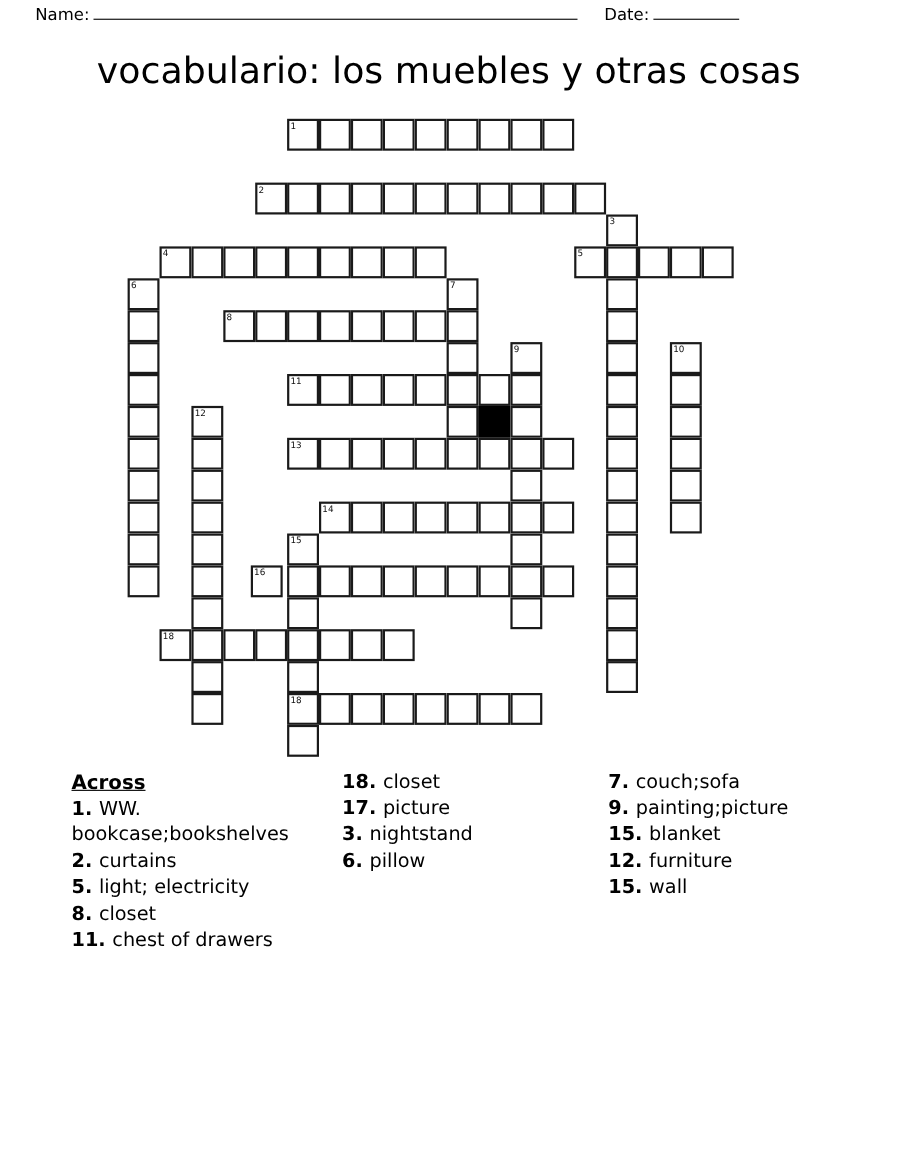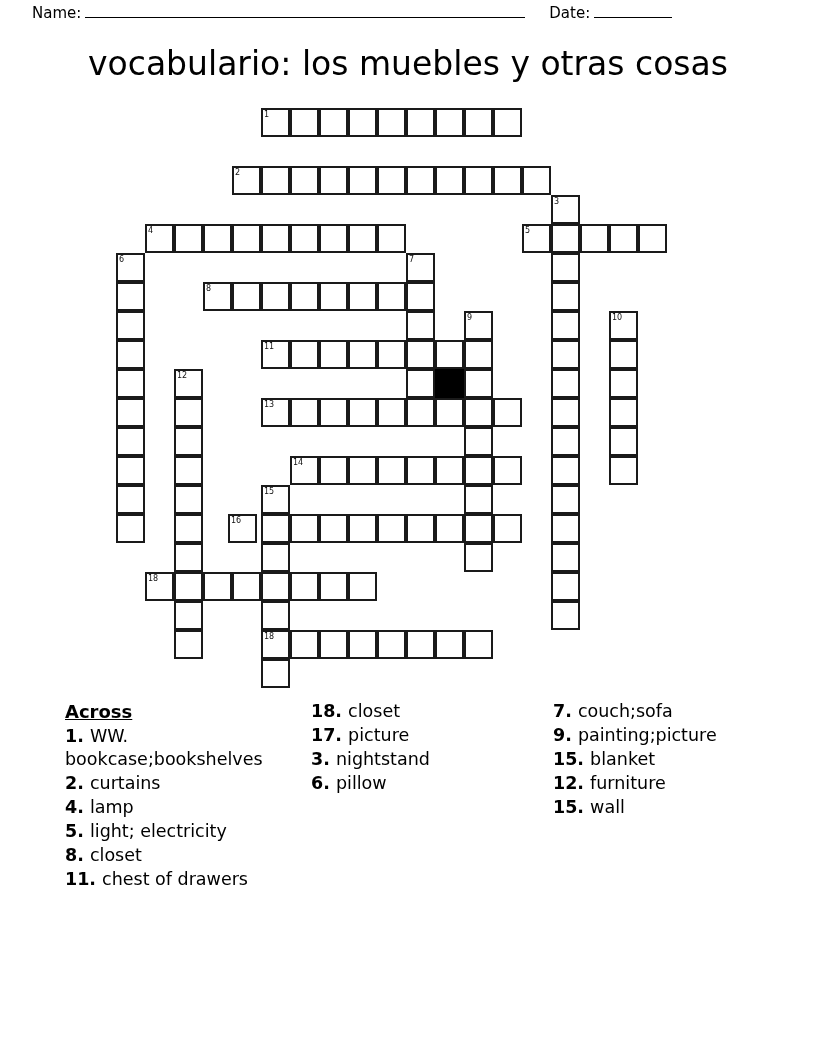--- a/index.html
+++ b/index.html
@@ -284,21 +284,20 @@
       <div class="cell" style="left: 435px; top: 630px;"></div>
       <div class="cell" style="left: 464px; top: 630px;"></div>
       <div class="cell" style="left: 261px; top: 659px;"></div>
     </div>
 
   <div class="clues">
     <div class="cluecol col1" id="clue-col-1">
         <div class="heading">Across</div>
         <div class="clue"><span class="n">1. </span><span>WW. bookcase;bookshelves</span></div>
         <div class="clue"><span class="n">2. </span><span>curtains</span></div>
-        <div class="clue"><span class="n">4. </span><span>lamp</span></div>
         <div class="clue"><span class="n">5. </span><span>light; electricity</span></div>
         <div class="clue"><span class="n">8. </span><span>closet</span></div>
         <div class="clue"><span class="n">11. </span><span>chest of drawers</span></div>
       </div>
     <div class="cluecol col2" id="clue-col-2">
         <div class="clue"><span class="n">18. </span><span>closet</span></div>
         <div class="clue"><span class="n">17. </span><span>picture</span></div>
         <div class="clue"><span class="n">3. </span><span>nightstand</span></div>
         <div class="clue"><span class="n">6. </span><span>pillow</span></div>
       </div>

